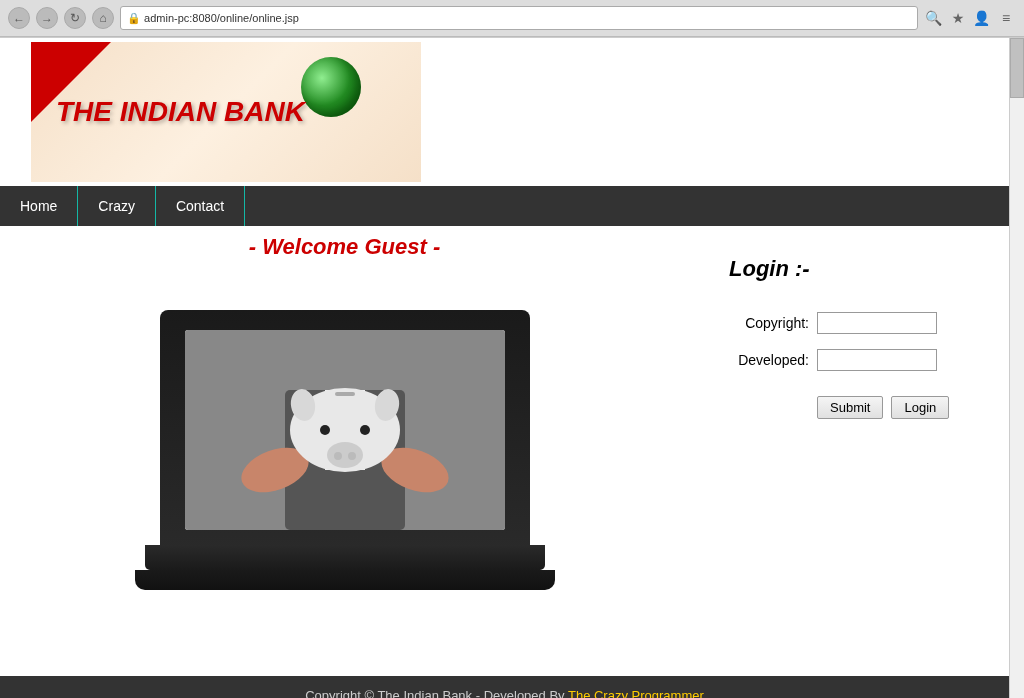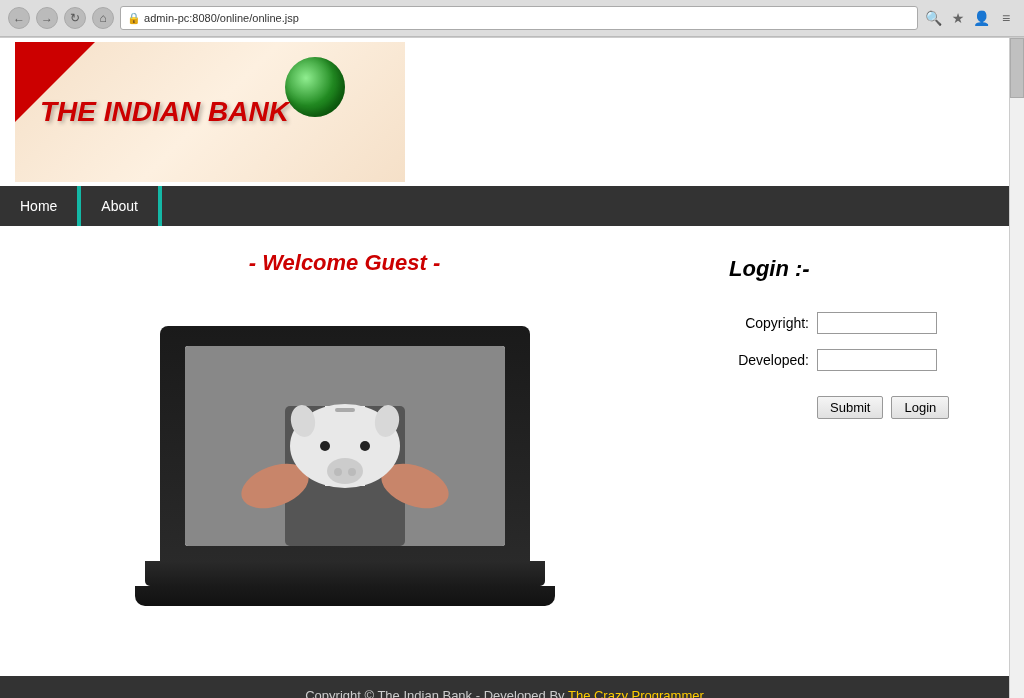--- a/index.html
+++ b/index.html
@@ -65,21 +65,21 @@
       width: 100%;
       height: 60px;
       background: #c0c0c0;
       border: 1px solid #aaa;
       margin-top: 0;
     }
 
     
     .site-header {
       background: #fff;
-      padding: 0;
+      padding: 16px;
       height: 148px;
       display: flex;
       align-items: center;
     }
     .header-banner {
       width: 390px;
       height: 140px;
       background: linear-gradient(135deg, #f5e0c8 0%, #fdf0e0 50%, #f5e0c8 100%);
       display: flex;
       align-items: center;
@@ -120,32 +120,32 @@
       display: flex;
       align-items: stretch;
     }
     .nav-item {
       color: #fff;
       padding: 0 20px;
       display: flex;
       align-items: center;
       font-size: 14px;
       cursor: pointer;
-      border-right: 4px solid #14b8a6;
+      border-right: 1px solid #14b8a6;
     }
 
     
     .main-content {
       display: flex;
       min-height: 450px;
       background: #fff;
     }
     .left-section {
       flex: 1;
-      padding: 24px;
+      padding: 8px;
       display: flex;
       flex-direction: column;
       align-items: center;
     }
     .welcome-text {
       color: #cc0000;
       font-size: 22px;
       font-style: italic;
       font-weight: bold;
       margin-bottom: 20px;
@@ -300,21 +300,22 @@
     <div class="site-header">
       <div class="header-banner">
         <div class="banner-red-corner"></div>
         <div class="banner-globe"></div>
         <div class="banner-title">THE INDIAN BANK</div>
       </div>
     </div>
 
     <nav class="navbar">
       <div class="nav-item">Home</div>
-      <div class="nav-item">About</div>
+      <div class="nav-item">Crazy</div>
+      <div class="nav-item">Contact</div>
     </nav>
 
     <div class="main-content">
 
       <div class="left-section">
         <div class="welcome-text">- Welcome Guest -</div>
 
         <div class="laptop-container">
           <div class="laptop-body">
             <div class="laptop-screen">

